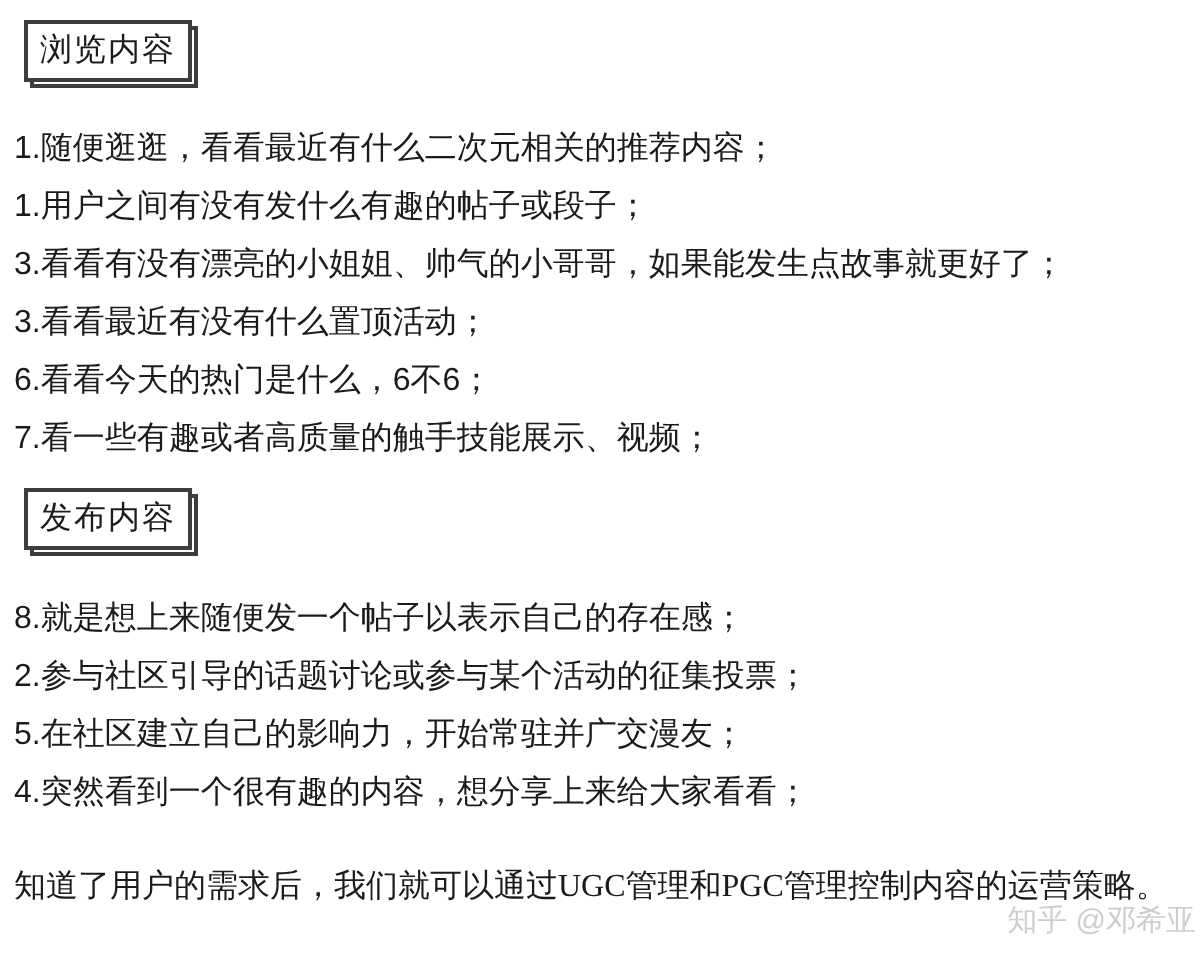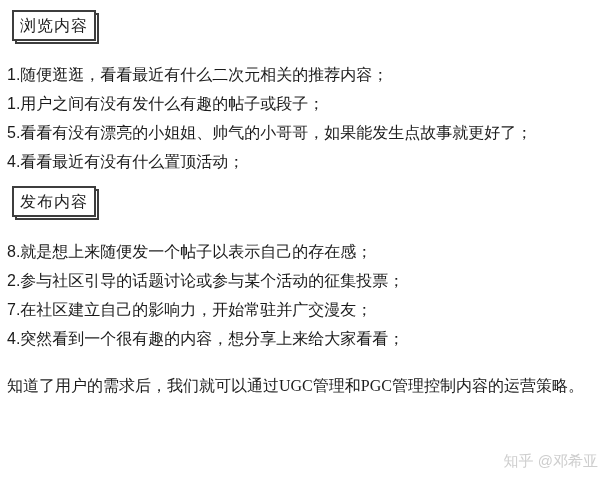--- a/index.html
+++ b/index.html
@@ -74,32 +74,34 @@
 </head>
 <body>
 
 <div class="section-browse">
   <div class="title-box">
     <span>浏览内容</span>
   </div>
   <div class="num-list">
     <div class="item">1.随便逛逛，看看最近有什么二次元相关的推荐内容；</div>
     <div class="item">1.用户之间有没有发什么有趣的帖子或段子；</div>
-    <div class="item">5.看看有没有漂亮的小姐姐、帅气的小哥哥，如果能发生点故事就更好了；</div>
-    <div class="item">4.看看最近有没有什么置顶活动；</div>
+    <div class="item">3.看看有没有漂亮的小姐姐、帅气的小哥哥，如果能发生点故事就更好了；</div>
+    <div class="item">3.看看最近有没有什么置顶活动；</div>
+    <div class="item">6.看看今天的热门是什么，6不6；</div>
+    <div class="item">7.看一些有趣或者高质量的触手技能展示、视频；</div>
   </div>
 </div>
 
 <div class="section-publish">
   <div class="title-box">
     <span>发布内容</span>
   </div>
   <div class="num-list second">
     <div class="item">8.就是想上来随便发一个帖子以表示自己的存在感；</div>
     <div class="item">2.参与社区引导的话题讨论或参与某个活动的征集投票；</div>
-    <div class="item">7.在社区建立自己的影响力，开始常驻并广交漫友；</div>
+    <div class="item">5.在社区建立自己的影响力，开始常驻并广交漫友；</div>
     <div class="item">4.突然看到一个很有趣的内容，想分享上来给大家看看；</div>
   </div>
 </div>
 
 <div class="footer-line">知道了用户的需求后，我们就可以通过UGC管理和PGC管理控制内容的运营策略。</div>
 
 <div class="watermark">知乎 @邓希亚</div>
 
 </body></html>

